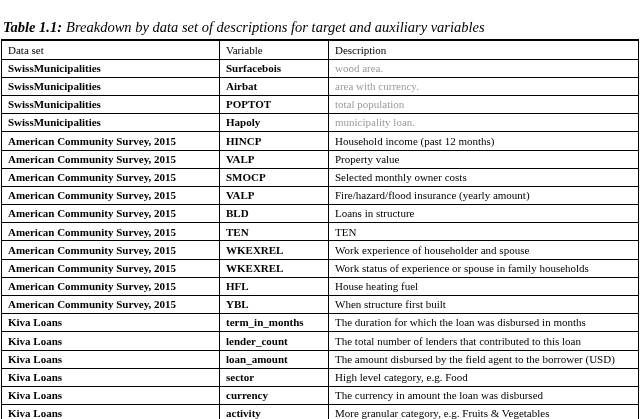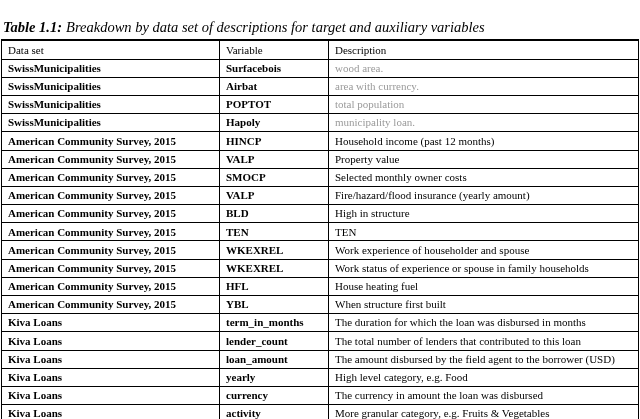--- a/index.html
+++ b/index.html
@@ -109,21 +109,21 @@
           <td class="col-description">Selected monthly owner costs</td>
         </tr>
         <tr>
           <td class="col-dataset">American Community Survey, 2015</td>
           <td class="col-variable">VALP</td>
           <td class="col-description">Fire/hazard/flood insurance (yearly amount)</td>
         </tr>
         <tr>
           <td class="col-dataset">American Community Survey, 2015</td>
           <td class="col-variable">BLD</td>
-          <td class="col-description">High in structure</td>
+          <td class="col-description">Loans in structure</td>
         </tr>
         <tr>
           <td class="col-dataset">American Community Survey, 2015</td>
           <td class="col-variable">TEN</td>
           <td class="col-description">TEN</td>
         </tr>
         <tr>
           <td class="col-dataset">American Community Survey, 2015</td>
           <td class="col-variable">WKEXREL</td>
           <td class="col-description">Work experience of householder and spouse</td>
@@ -153,21 +153,21 @@
           <td class="col-variable">lender_count</td>
           <td class="col-description">The total number of lenders that contributed to this loan</td>
         </tr>
         <tr>
           <td class="col-dataset">Kiva Loans</td>
           <td class="col-variable">loan_amount</td>
           <td class="col-description">The amount disbursed by the field agent to the borrower (USD)</td>
         </tr>
         <tr>
           <td class="col-dataset">Kiva Loans</td>
-          <td class="col-variable">yearly</td>
+          <td class="col-variable">sector</td>
           <td class="col-description">High level category, e.g. Food</td>
         </tr>
         <tr>
           <td class="col-dataset">Kiva Loans</td>
           <td class="col-variable">currency</td>
           <td class="col-description">The currency in amount the loan was disbursed</td>
         </tr>
         <tr>
           <td class="col-dataset">Kiva Loans</td>
           <td class="col-variable">activity</td>

